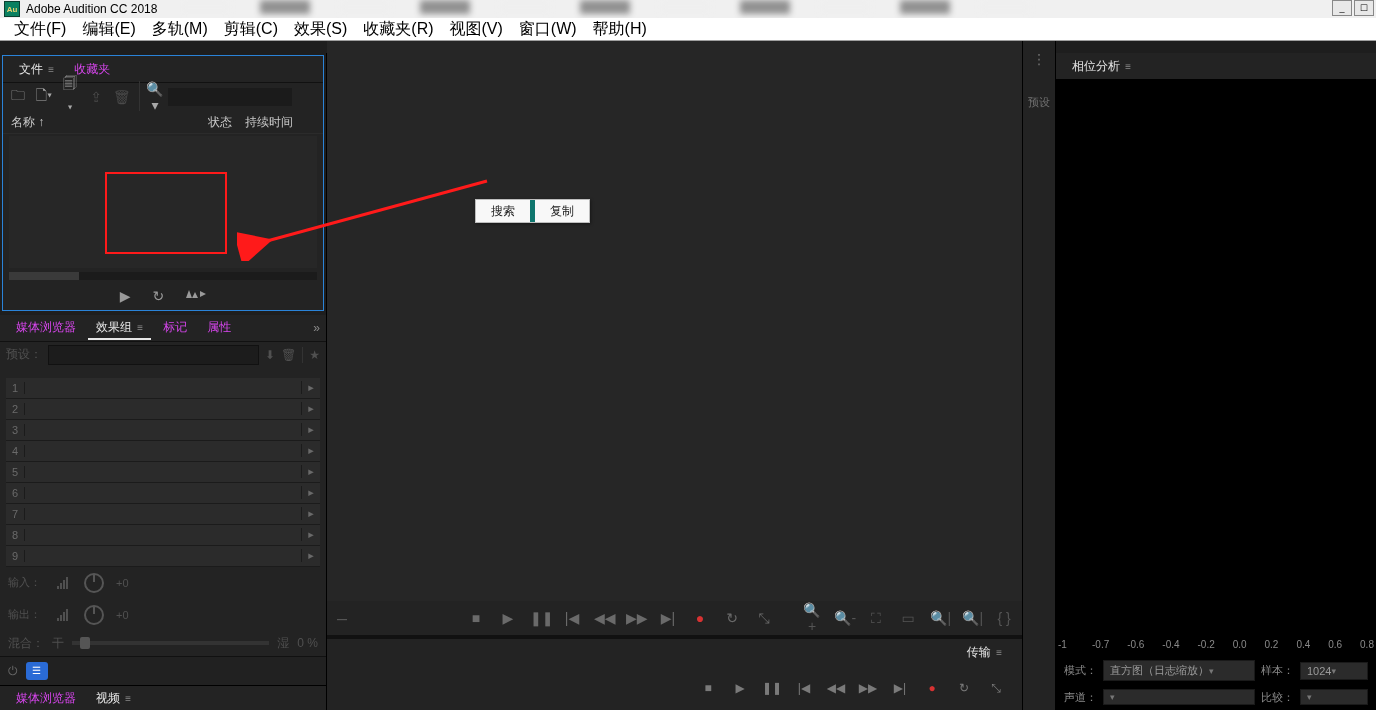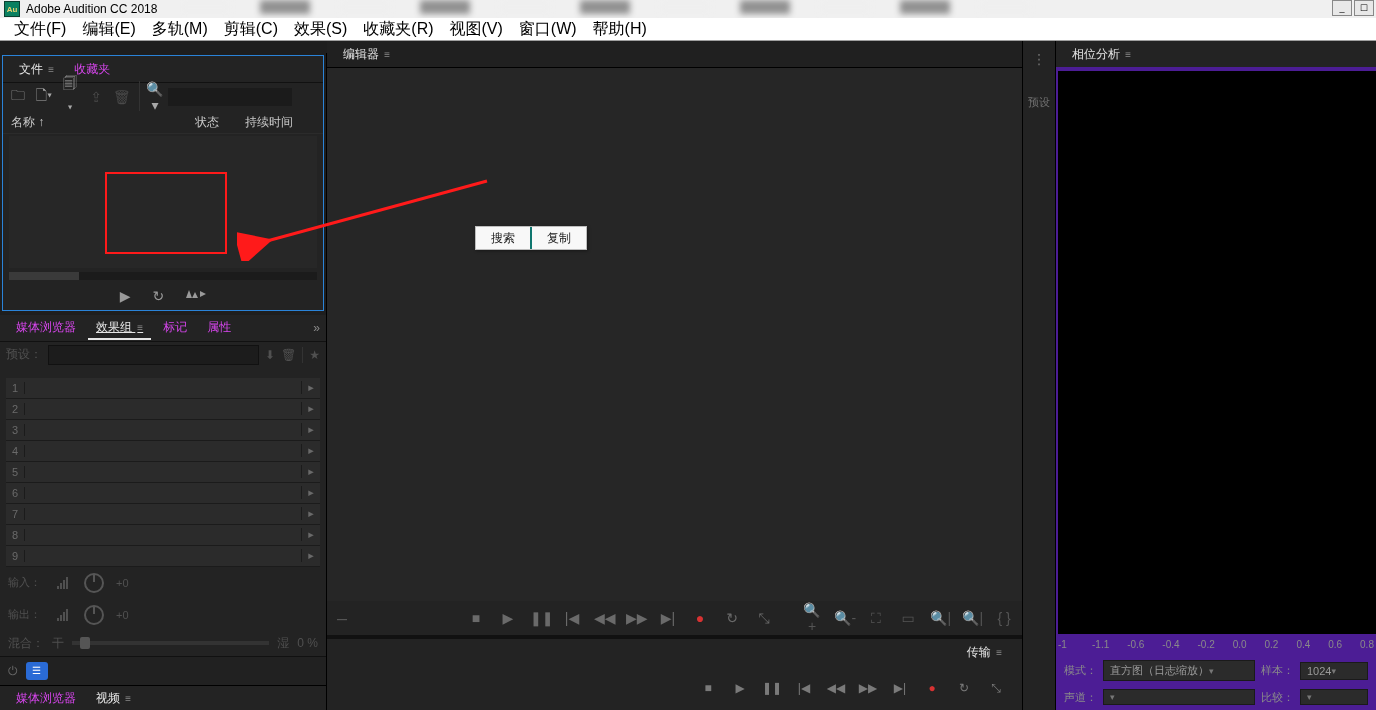--- a/index.html
+++ b/index.html
@@ -111,42 +111,43 @@
     padding-top: 10px;
     gap: 28px;
     color: #707070;
     font-size: 11px;
   }
   .right-strip .vdots { font-size:14px; letter-spacing:0; }
   .right-col {
     width: 320px;
     display: flex;
     flex-direction: column;
-    background: #4c1d95;
+    background: #000000;
+    margin-top: 12px;
   }
 
   
   .panel-tabs {
     height: 26px;
     background: #232323;
     display: flex;
     align-items: center;
     padding: 0 8px;
   }
   .panel-tabs.border-b { border-bottom: 1px solid #111; }
   .ptab {
     padding: 4px 8px;
     margin-right: 4px;
     color: #d946ef;
     cursor: default;
   }
   .ptab.active {
     color: #e6e6e6;
   }
-  .ptab.underline.active { border-bottom: 2px solid #e6e6e6; padding-bottom:2px;text-decoration:underline;}
+  .ptab.underline.active { border-bottom: 2px solid #e6e6e6; padding-bottom:2px;}
   .hmenu-icon {
     font-size: 10px;
     color: #8a8a8a;
     margin-left: 2px;
   }
 
   
   .files-panel {
     border: 1px solid #2a83d8;
     margin: 2px;
@@ -171,21 +172,21 @@
   }
   .files-columns {
     height: 22px;
     display: flex;
     align-items: center;
     padding: 0 8px;
     border-bottom: 1px solid #2b2b2b;
     background: #232323;
   }
   .col-name { flex: 1; }
-  .col-status { width: 50px; text-align:left; }
+  .col-status { width: 50px; text-align:center; }
   .col-dur { width: 70px; text-align:left; }
   .files-body {
     flex: 1;
     background: #272727;
     position: relative;
     margin: 2px 6px;
   }
   .red-rect {
     position: absolute;
     left: 96px; top: 36px;
@@ -312,21 +313,21 @@
     display:flex;
     background:#f8f8f8;
     box-shadow: 1px 1px 3px rgba(0,0,0,0.4);
     border:1px solid #bdbdbd;
   }
   .ctx-item {
     width:54px; height:22px;
     display:flex; align-items:center; justify-content:center;
     color:#222;
     font-size:12px;
-    border-right:2px solid #0f766e;
+    border-right:5px solid #0f766e;
   }
   .ctx-item:last-child{ border-right:none;}
 
   .red-arrow {
     position:absolute;
     pointer-events:none;
     z-index: 5;
   }
 
   .editor-transport {
@@ -577,26 +578,20 @@
       <div class="ptab">媒体浏览器</div>
       <div class="ptab active">
         <span>视频</span>
         <span class="hmenu-icon">≡</span>
       </div>
     </div>
   </div>
 
   <div class="center-col">
     <div class="editor-panel">
-      <div class="panel-tabs">
-        <div class="ptab active">
-          <span>编辑器</span>
-          <span class="hmenu-icon">≡</span>
-        </div>
-      </div>
       <div class="editor-body">
         <div class="ctx-menu">
           <div class="ctx-item">搜索</div>
           <div class="ctx-item">复制</div>
         </div>
       </div>
 
       <svg class="red-arrow" style="left:-90px; top:130px;" width="260" height="90">
         <defs>
           <marker id="ah" markerWidth="14" markerHeight="12" refX="2" refY="6" orient="auto">
@@ -667,21 +662,21 @@
       <div class="panel-tabs">
         <div class="ptab active">
           <span>相位分析</span>
           <span class="hmenu-icon">≡</span>
         </div>
       </div>
       <div class="phase-body"></div>
       <div class="phase-axis">
         <div class="left1">-1</div>
         <div class="tickwrap">
-          <span>-1.1</span>
+          <span>-0.7</span>
           <span>-0.6</span>
           <span>-0.4</span>
           <span>-0.2</span>
           <span>0.0</span>
           <span>0.2</span>
           <span>0.4</span>
           <span>0.6</span>
           <span>0.8</span>
         </div>
       </div>

